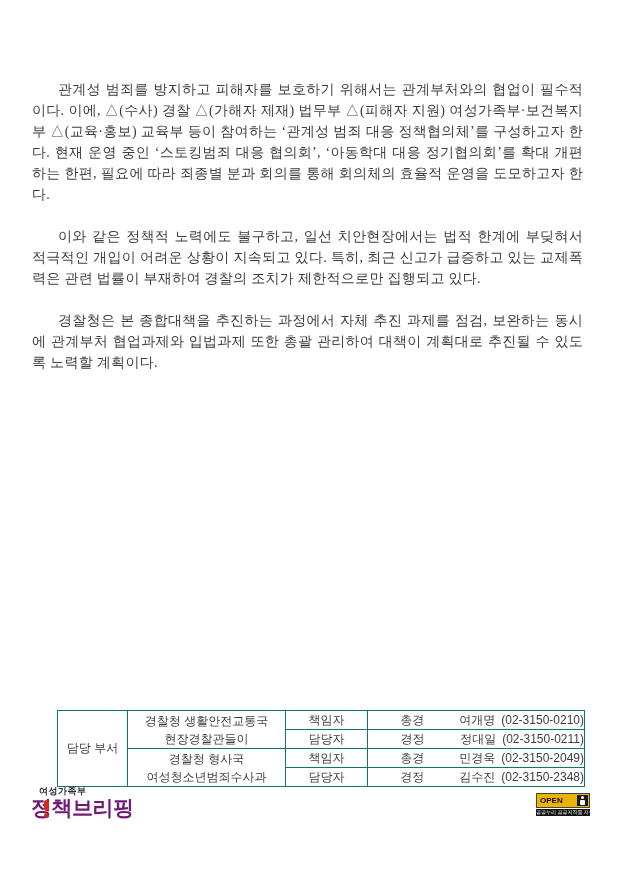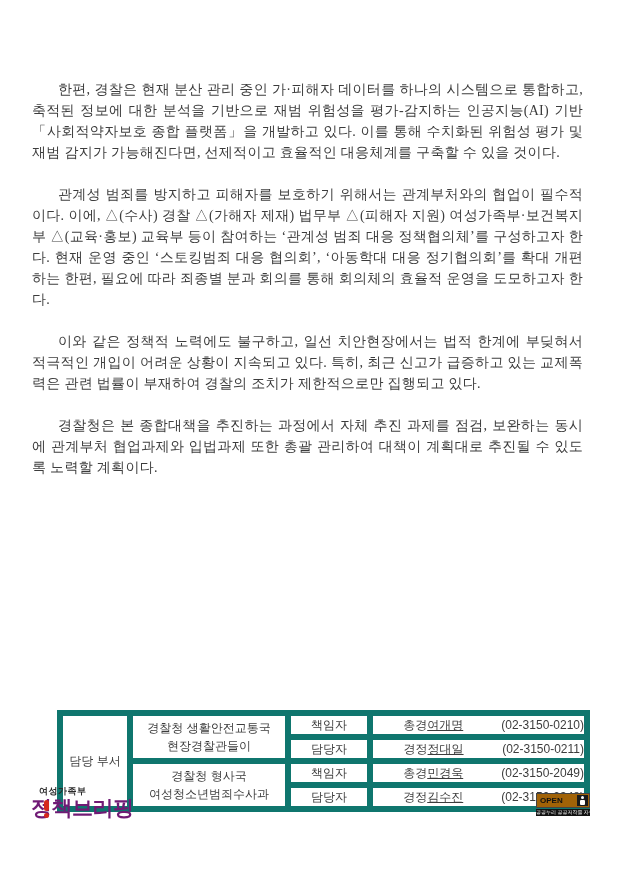--- a/index.html
+++ b/index.html
@@ -29,38 +29,38 @@
     position:absolute;
     left:57px; top:710px;
     width:527px;
     border-collapse:collapse;
     table-layout:fixed;
     font-family:"Liberation Sans", sans-serif;
     font-size:12px;
     color:#3c3c3c;
   }
   .contact-table td {
-    border:6px solid #0f766e;
+    border:1px solid #0f766e;
     padding:0;
     height:18px;
     text-align:center;
     vertical-align:middle;
     overflow:hidden;
     white-space:nowrap;
   }
   .dept-line { line-height:18px; }
   .contact-cell {
     display:flex;
     align-items:center;
     height:100%;
     padding-left:10px;
     box-sizing:border-box;
   }
   .contact-cell .rank  { width:52px; text-align:right; }
-  .contact-cell .name  { width:80px; text-align:left;text-decoration:underline; }
+  .contact-cell .name  { width:80px; text-align:right; }
   .contact-cell .phone { flex:1; text-align:right; padding-left:6px; }
 
   .logo {
     position:absolute;
     left:31px; top:786px;
     font-family:"Liberation Sans", sans-serif;
   }
   .logo-country {
     font-size:9px;
     font-weight:bold;
@@ -95,21 +95,21 @@
   .kogl {
     position:absolute;
     left:536px; top:793px;
     width:54px;
     font-family:"Liberation Sans", sans-serif;
   }
   .kogl-top {
     box-sizing:border-box;
     height:15px;
     border:1px solid #444444;
-    background:#a16207;
+    background:#eab308;
     display:flex;
     align-items:center;
     justify-content:space-between;
     padding:0 1px 0 3px;
   }
   .kogl-open {
     font-size:8px;
     font-weight:bold;
     color:#111111;
     letter-spacing:0;
@@ -144,21 +144,20 @@
     line-height:7px;
     text-align:center;
     white-space:nowrap;
     overflow:hidden;
   }
 </style>
 </head>
 <body>
 
 <div class="doc">
-  <p class="para">한편, 경찰은 현재 분산 관리 중인 가·피해자 데이터를 하나의 시스템으로 통합하고, 축적된 정보에 대한 분석을 기반으로 재범 위험성을 평가-감지하는 인공지능(AI) 기반 「사회적약자보호 종합 플랫폼」을 개발하고 있다. 이를 통해 수치화된 위험성 평가 및 재범 감지가 가능해진다면, 선제적이고 효율적인 대응체계를 구축할 수 있을 것이다.</p>
   <p class="para">관계성 범죄를 방지하고 피해자를 보호하기 위해서는 관계부처와의 협업이 필수적이다. 이에, △(수사) 경찰 △(가해자 제재) 법무부 △(피해자 지원) 여성가족부·보건복지부 △(교육·홍보) 교육부 등이 참여하는 ‘관계성 범죄 대응 정책협의체’를 구성하고자 한다. 현재 운영 중인 ‘스토킹범죄 대응 협의회’, ‘아동학대 대응 정기협의회’를 확대 개편하는 한편, 필요에 따라 죄종별 분과 회의를 통해 회의체의 효율적 운영을 도모하고자 한다.</p>
   <p class="para">이와 같은 정책적 노력에도 불구하고, 일선 치안현장에서는 법적 한계에 부딪혀서 적극적인 개입이 어려운 상황이 지속되고 있다. 특히, 최근 신고가 급증하고 있는 교제폭력은 관련 법률이 부재하여 경찰의 조치가 제한적으로만 집행되고 있다.</p>
   <p class="para">경찰청은 본 종합대책을 추진하는 과정에서 자체 추진 과제를 점검, 보완하는 동시에 관계부처 협업과제와 입법과제 또한 총괄 관리하여 대책이 계획대로 추진될 수 있도록 노력할 계획이다.</p>
 </div>
 
 <table class="contact-table">
   <colgroup>
     <col style="width:70px">
     <col style="width:158px">
     <col style="width:82px">

